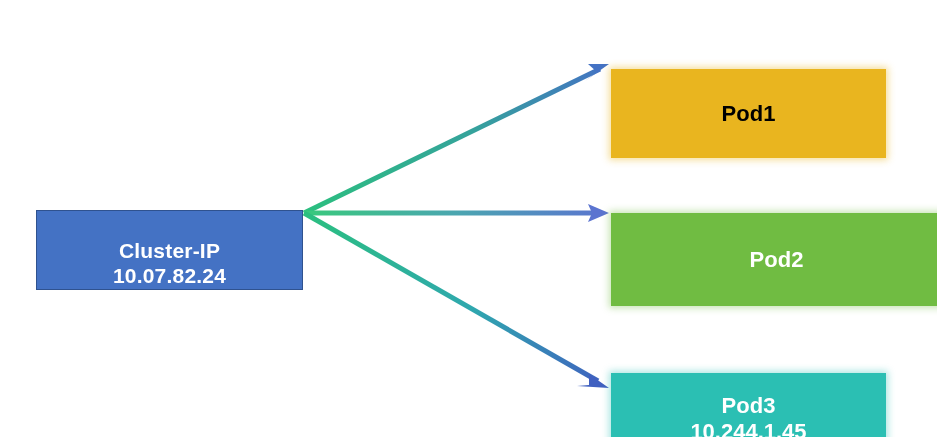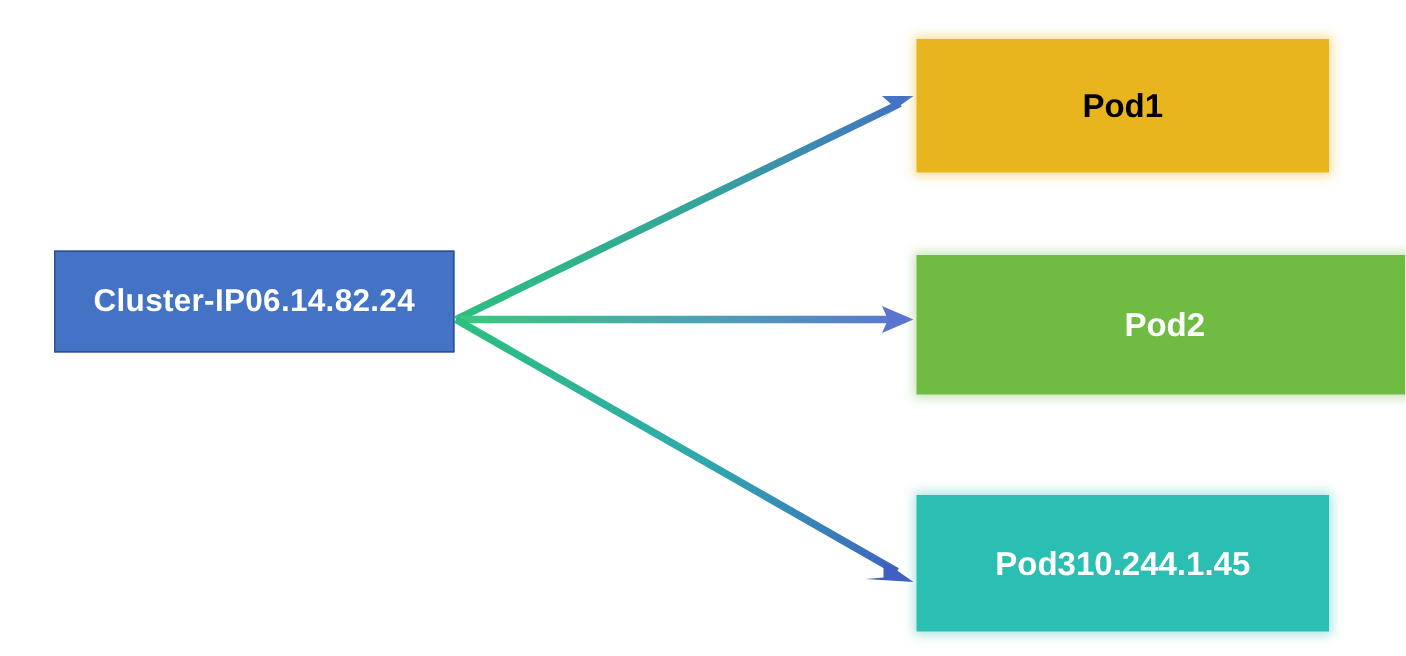--- a/index.html
+++ b/index.html
@@ -21,39 +21,41 @@
     position: absolute;
     left: 0;
     top: 0;
     width: 937px;
     height: 437px;
   }
   .node-box {
     position: absolute;
     box-sizing: border-box;
     display: flex;
-    flex-direction: row;
+    flex-direction: column;
     align-items: center;
     justify-content: center;
     text-align: center;
+    margin-top: 43px;
   }
   .node-line {
     font-weight: bold;
     line-height: 1.18;
     white-space: nowrap;
   }
 
   
   #service-box {
     left: 36px;
     top: 167px;
     width: 267px;
-    height: 68px;
+    height: 80px;
     background: #4472c4;
     border: 1px solid #2f528f;
+    justify-content: flex-end;
   }
   #service-box .node-line {
     color: #ffffff;
     font-size: 21px;
     letter-spacing: 0.2px;
   }
   #service-label {
     position: absolute;
     left: 90px;
     top: 108px;
@@ -149,21 +151,21 @@
 
     <g>
       <line x1="304" y1="213" x2="598" y2="381" stroke="url(#grad-pod3)" stroke-width="5"></line>
       <polygon points="609,388 589,374 589,385 577,386" fill="#4060C0"></polygon>
     </g>
   </svg>
 
 
   <div id="service-box" class="node-box">
     <div class="node-line">Cluster-IP</div>
-    <div class="node-line">06.14.82.24</div>
+    <div class="node-line">10.07.82.24</div>
   </div>
 
   <div id="pod1-box" class="node-box">
     <div class="node-line">Pod1</div>
   </div>
 
   <div id="pod2-box" class="node-box">
     <div class="node-line">Pod2</div>
   </div>
 

